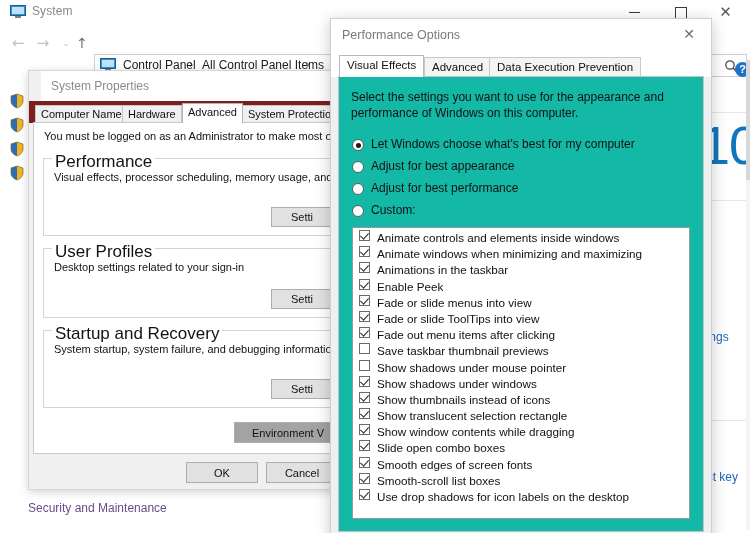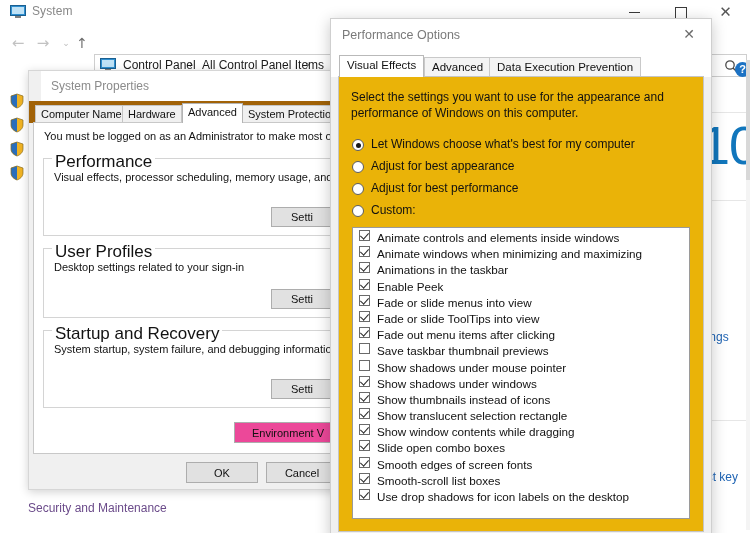--- a/index.html
+++ b/index.html
@@ -242,21 +242,21 @@
   .sp-title {
     position: absolute;
     left: 10px; top: 8px;
     font-size: 12px;
     color: #8b8b8b;
   }
   .sp-tabstrip {
     position: absolute;
     left: 0; top: 30px;
     width: 330px; height: 22px;
-    background: #a16207;
+    background: #7f1d1d;
   }
   .sp-tab {
     position: absolute;
     top: 4px;
     height: 18px;
     font-size: 11px;
     color: #111111;
     padding: 2px 5px 0 5px;
     box-sizing: border-box;
     background: #f0f0f0;
@@ -321,21 +321,21 @@
     line-height: 19px;
     box-sizing: border-box;
   }
   .g-perf    { top: 35px;  height: 78px; }
   .g-user    { top: 125px; height: 70px; }
   .g-startup { top: 207px; height: 78px; }
   .envvar-btn {
     position: absolute;
     right: 12px; top: 299px;
     width: 108px; height: 21px;
-    background: #ec4899;
+    background: #a3a3a3;
     border: 1px solid #adadad;
     font-size: 11px;
     color: #111111;
     text-align: center;
     line-height: 20px;
     box-sizing: border-box;
   }
   .sp-footer-btn {
     position: absolute;
     top: 391px;
@@ -408,21 +408,21 @@
     top: 4px;
     height: 22px;
     background: #ffffff;
     border-color: #b9b9b9;
     z-index: 4;
   }
   .po-body {
     position: absolute;
     left: 7px; top: 57px;
     width: 366px; height: 456px;
-    background: #eab308;
+    background: #14b8a6;
     border: 1px solid #c5c5c5;
     box-sizing: border-box;
   }
   .po-intro {
     position: absolute;
     left: 12px; top: 12px;
     width: 320px;
     font-size: 12px;
     color: #111111;
     line-height: 16px;

